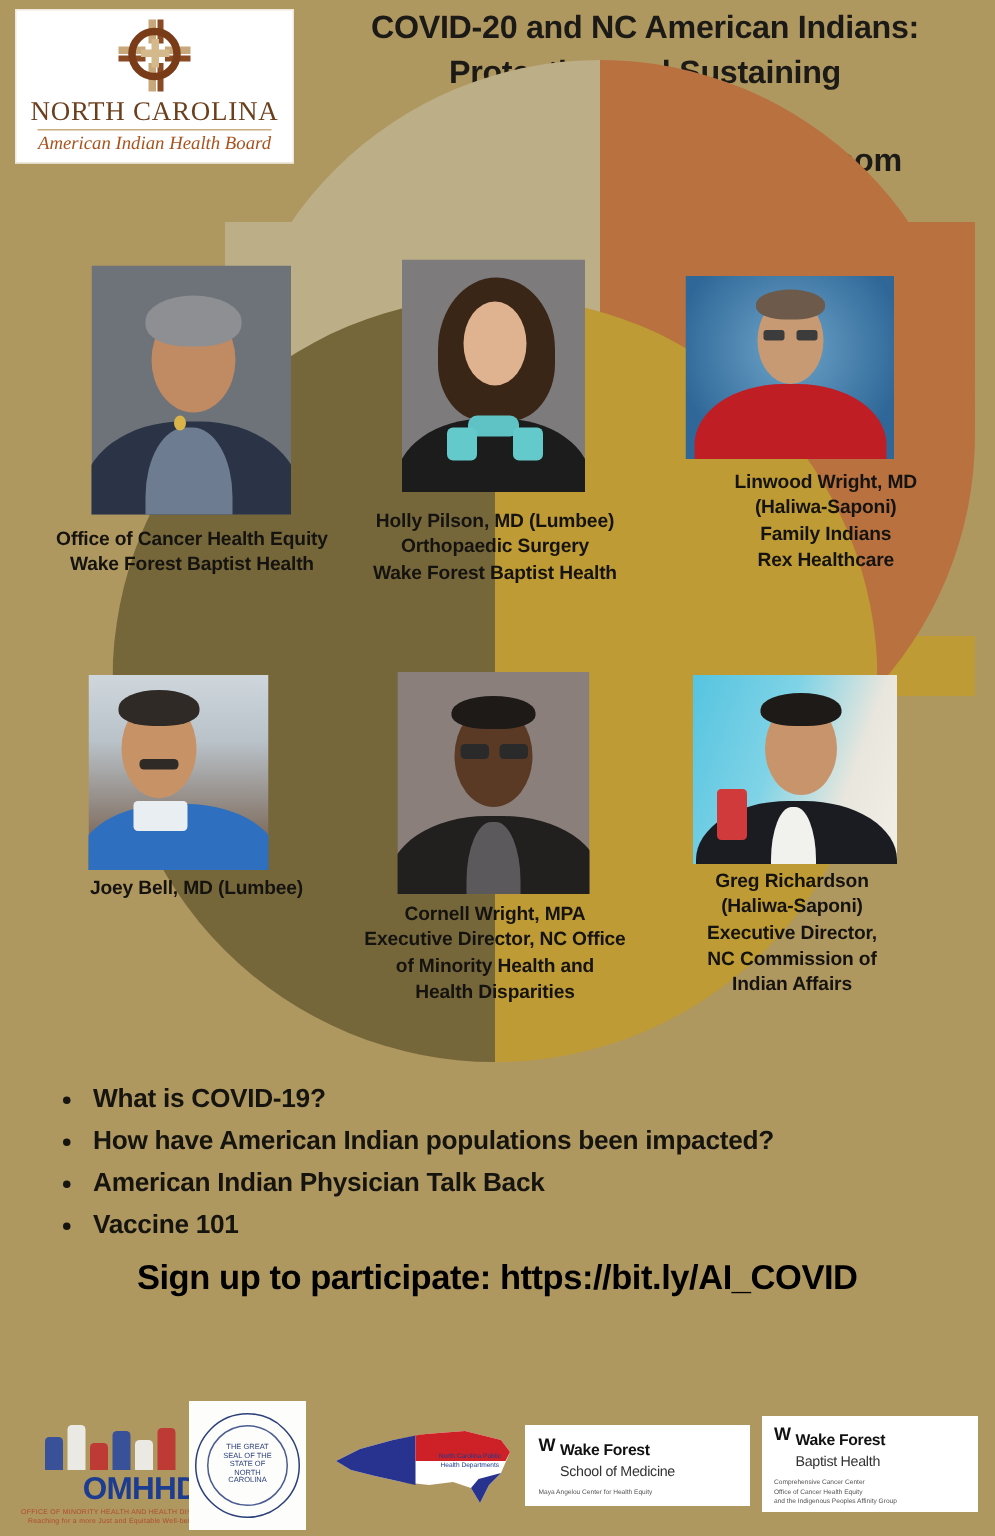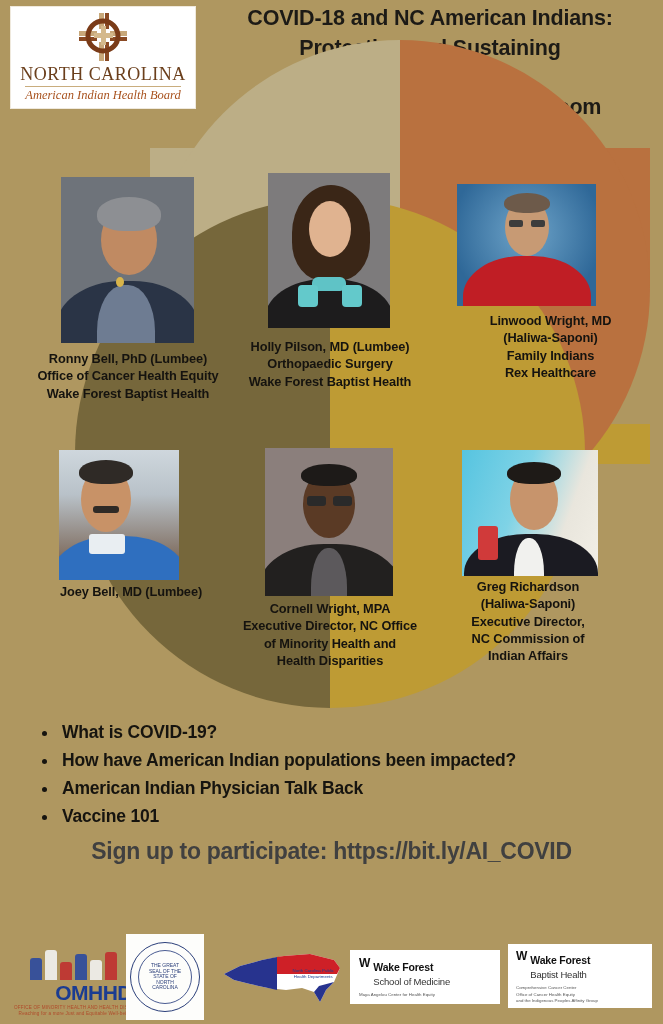--- a/index.html
+++ b/index.html
@@ -85,21 +85,21 @@
   .bullets li {
     position:relative; padding-left:26px; margin-bottom:7px;
     font-weight:bold; font-size:17.5px; color:#16140f; letter-spacing:-.2px;
   }
   .bullets li:before {
     content:""; position:absolute; left:6px; top:9px;
     width:5px; height:5px; border-radius:50%; background:#16140f;
   }
   .signup {
     position:absolute; left:0; top:838px; width:663px; text-align:center;
-    font-weight:bold; font-size:23px; color:#404040; letter-spacing:-.3px;
+    font-weight:bold; font-size:23px; color:#000000; letter-spacing:-.3px;
   }
 
   
   .footer { position:absolute; left:0; top:928px; width:663px; height:96px; }
   .fl { position:absolute; }
 
   .omhhd { left:14px; top:12px; width:118px; height:80px; text-align:right; }
   .omhhd .art-row { height:40px; display:flex; align-items:flex-end; justify-content:center; gap:3px; }
   .omhhd .fig { width:12px; height:30px; background:#2b49a0; border-radius:3px 3px 0 0; opacity:.9; }
   .omhhd .fig.r { background:#c03030; }
@@ -140,21 +140,21 @@
         <circle cx="30" cy="25" r="15" fill="none" stroke="#7a3b18" stroke-width="5"></circle>
         <rect x="24" y="18" width="13" height="13" fill="#ffffff"></rect>
         <rect x="28" y="15" width="5" height="19" fill="#d4b98c"></rect>
         <rect x="21" y="22" width="19" height="5" fill="#d4b98c"></rect>
       </svg>
       <div class="logo-nc">NORTH CAROLINA</div>
       <div class="logo-sub">American Indian Health Board</div>
     </div>
 
     <div class="title-block">
-      <div>COVID-18 and NC American Indians:</div>
+      <div>COVID-20 and NC American Indians:</div>
       <div>Protecting and Sustaining</div>
       <div>Our Communities</div>
       <div>March 4th, 2021, 7:30pm via Zoom</div>
     </div>
   </div>
 
   <div class="art">
 
     <div class="band-l"></div>
     <div class="band-r"></div>
@@ -173,21 +173,20 @@
 
     <div class="photo" style="left:61px; top:29px; width:133px; height:166px;">
       <div class="sky" style="background:#6e737a;"></div>
       <div class="ph-body" style="left:-6px; top:104px; width:145px; height:70px; background:#2a3446;"></div>
       <div class="ph-body" style="left:36px; top:108px; width:58px; height:66px; background:#6e7c92;"></div>
       <div class="ph-head" style="left:40px; top:28px; width:56px; height:70px; background:#c08a62;"></div>
       <div class="ph-hair" style="left:36px; top:20px; width:64px; height:34px; background:#8d8f93;"></div>
       <div class="ph-head" style="left:55px; top:100px; width:8px; height:10px; background:#d8b44a;"></div>
     </div>
     <div class="cap" style="left:0px; top:202px; width:256px;">
-      <div>Ronny Bell, PhD (Lumbee)</div>
       <div>Office of Cancer Health Equity</div>
       <div>Wake Forest Baptist Health</div>
     </div>
 
     <div class="photo" style="left:268px; top:25px; width:122px; height:155px;">
       <div class="sky" style="background:#7d7b7c;"></div>
       <div class="ph-body" style="left:-4px; top:106px; width:130px; height:60px; background:#1d1c1d;"></div>
       <div class="ph-head" style="left:40px; top:26px; width:44px; height:58px; background:#e0b390;"></div>
       <div class="ph-hair" style="left:24px; top:12px; width:78px; height:96px; background:#3a2617; border-radius:50% 50% 40% 40%;"></div>
       <div class="ph-head" style="left:41px; top:28px; width:42px; height:56px; background:#e0b390;"></div>

